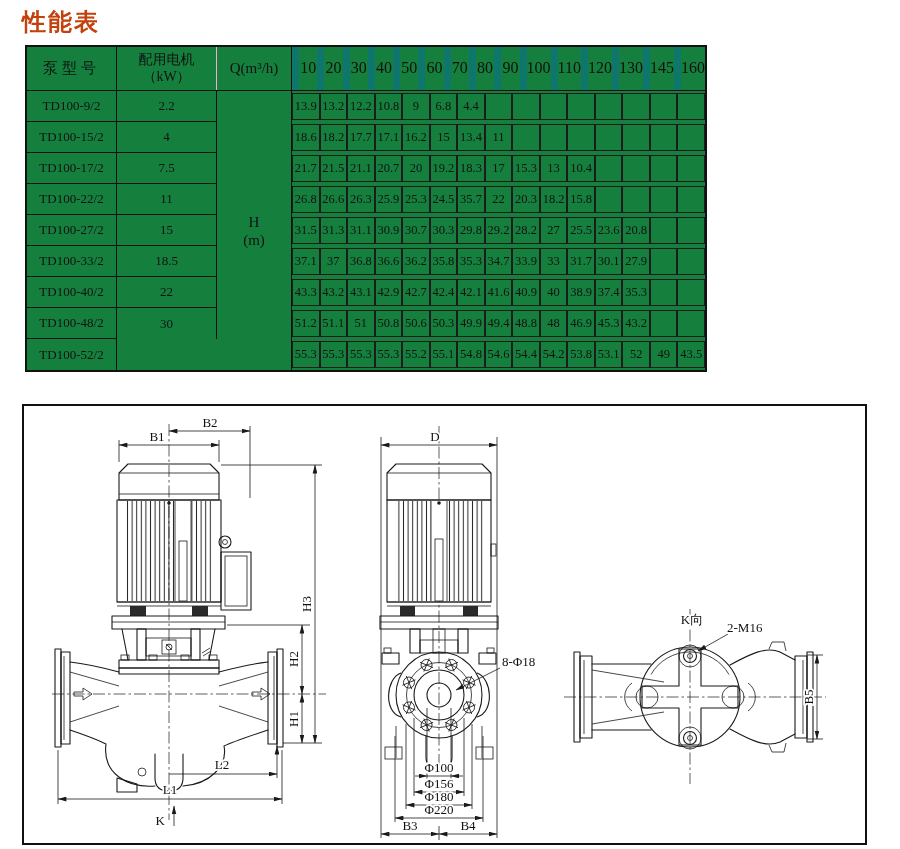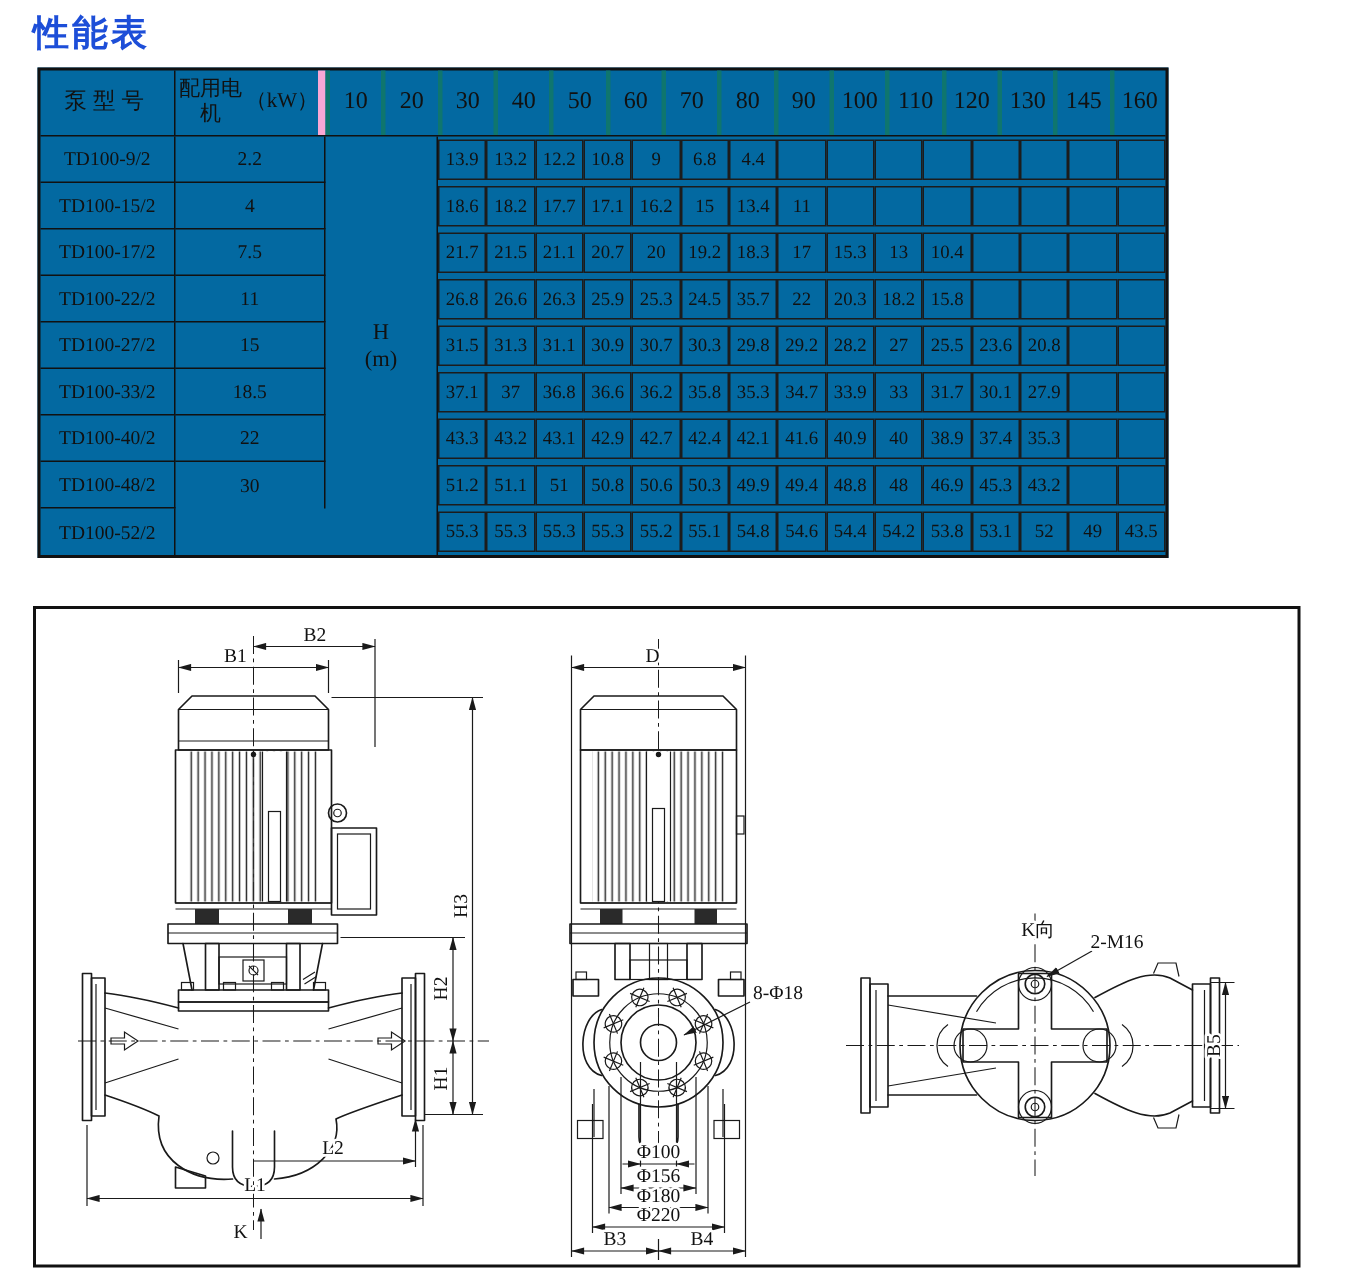--- a/index.html
+++ b/index.html
@@ -1,30 +1,30 @@
 <!DOCTYPE html>
 <html><head>
 <meta charset="utf-8">
 <style>
   html,body{margin:0;padding:0;background:#fff;}
   .page{position:relative;width:900px;height:849px;background:#fff;overflow:hidden;
         font-family:"Liberation Serif",serif;color:#111;}
   .title{position:absolute;left:22px;top:6px;font-family:"Liberation Sans",sans-serif;
-         font-weight:bold;font-size:24px;letter-spacing:2px;color:#1d4ed8;}
+         font-weight:bold;font-size:24px;letter-spacing:2px;color:#c2410c;}
 
   
-  .perf-table{position:absolute;left:25px;top:45px;width:754px;border:2px solid #111;
-              box-sizing:border-box;background:#0369a1;}
+  .perf-table{position:absolute;left:25px;top:45px;width:682px;border:2px solid #111;
+              box-sizing:border-box;background:#15803d;}
   .header-row{display:flex;height:44px;border-bottom:1px solid #111;box-sizing:border-box;}
   .hcell{display:flex;align-items:center;justify-content:center;box-sizing:border-box;
          text-align:center;line-height:1.15;}
   .c-model{width:90px;border-right:1px solid #111;font-size:15px;letter-spacing:4px;}
-  .c-motor{width:100px;border-right:5px solid #f9a8d4;font-size:14px;}
+  .c-motor{width:100px;border-right:1px solid #f9a8d4;font-size:14px;flex-direction:column;}
   .c-q{width:75px;border-right:1px solid #111;font-size:15px;}
-  .c-flow{flex:1;border-left:3px solid #0f766e;font-size:16px;}
+  .c-flow{flex:1;border-left:7px solid #0f766e;font-size:16px;}
   .flowwrap{display:contents;}
   .t-body{display:flex;}
   .col-model,.col-motor{display:flex;flex-direction:column;}
   .col-model{width:90px;}
   .col-motor{width:100px;}
   .lcell{height:31px;box-sizing:border-box;border-right:1px solid #111;border-bottom:1px solid #111;
          display:flex;align-items:center;justify-content:center;font-size:13px;}
   .col-model .lcell:last-child,.col-motor .lcell:last-child{border-bottom:none;}
   .col-hm{width:75px;box-sizing:border-box;border-right:1px solid #111;display:flex;
           align-items:center;justify-content:center;text-align:center;font-size:15px;line-height:1.2;}
@@ -53,20 +53,21 @@
 
   <div class="title">性能表</div>
 
   <div class="perf-table">
     <div class="header-row">
       <div class="hcell c-model">泵型号</div>
       <div class="hcell c-motor">
         <span>配用电机</span>
         <span>（kW）</span>
       </div>
+      <div class="hcell c-q">Q(m³/h)</div>
       <div class="flowwrap">
         
       <div class="hcell c-flow">10</div><div class="hcell c-flow">20</div><div class="hcell c-flow">30</div><div class="hcell c-flow">40</div><div class="hcell c-flow">50</div><div class="hcell c-flow">60</div><div class="hcell c-flow">70</div><div class="hcell c-flow">80</div><div class="hcell c-flow">90</div><div class="hcell c-flow">100</div><div class="hcell c-flow">110</div><div class="hcell c-flow">120</div><div class="hcell c-flow">130</div><div class="hcell c-flow">145</div><div class="hcell c-flow">160</div></div>
     </div>
     <div class="t-body">
       <div class="col-model">
 
       <div class="lcell">TD100-9/2</div>
           <div class="lcell">TD100-15/2</div>
           <div class="lcell">TD100-17/2</div>

